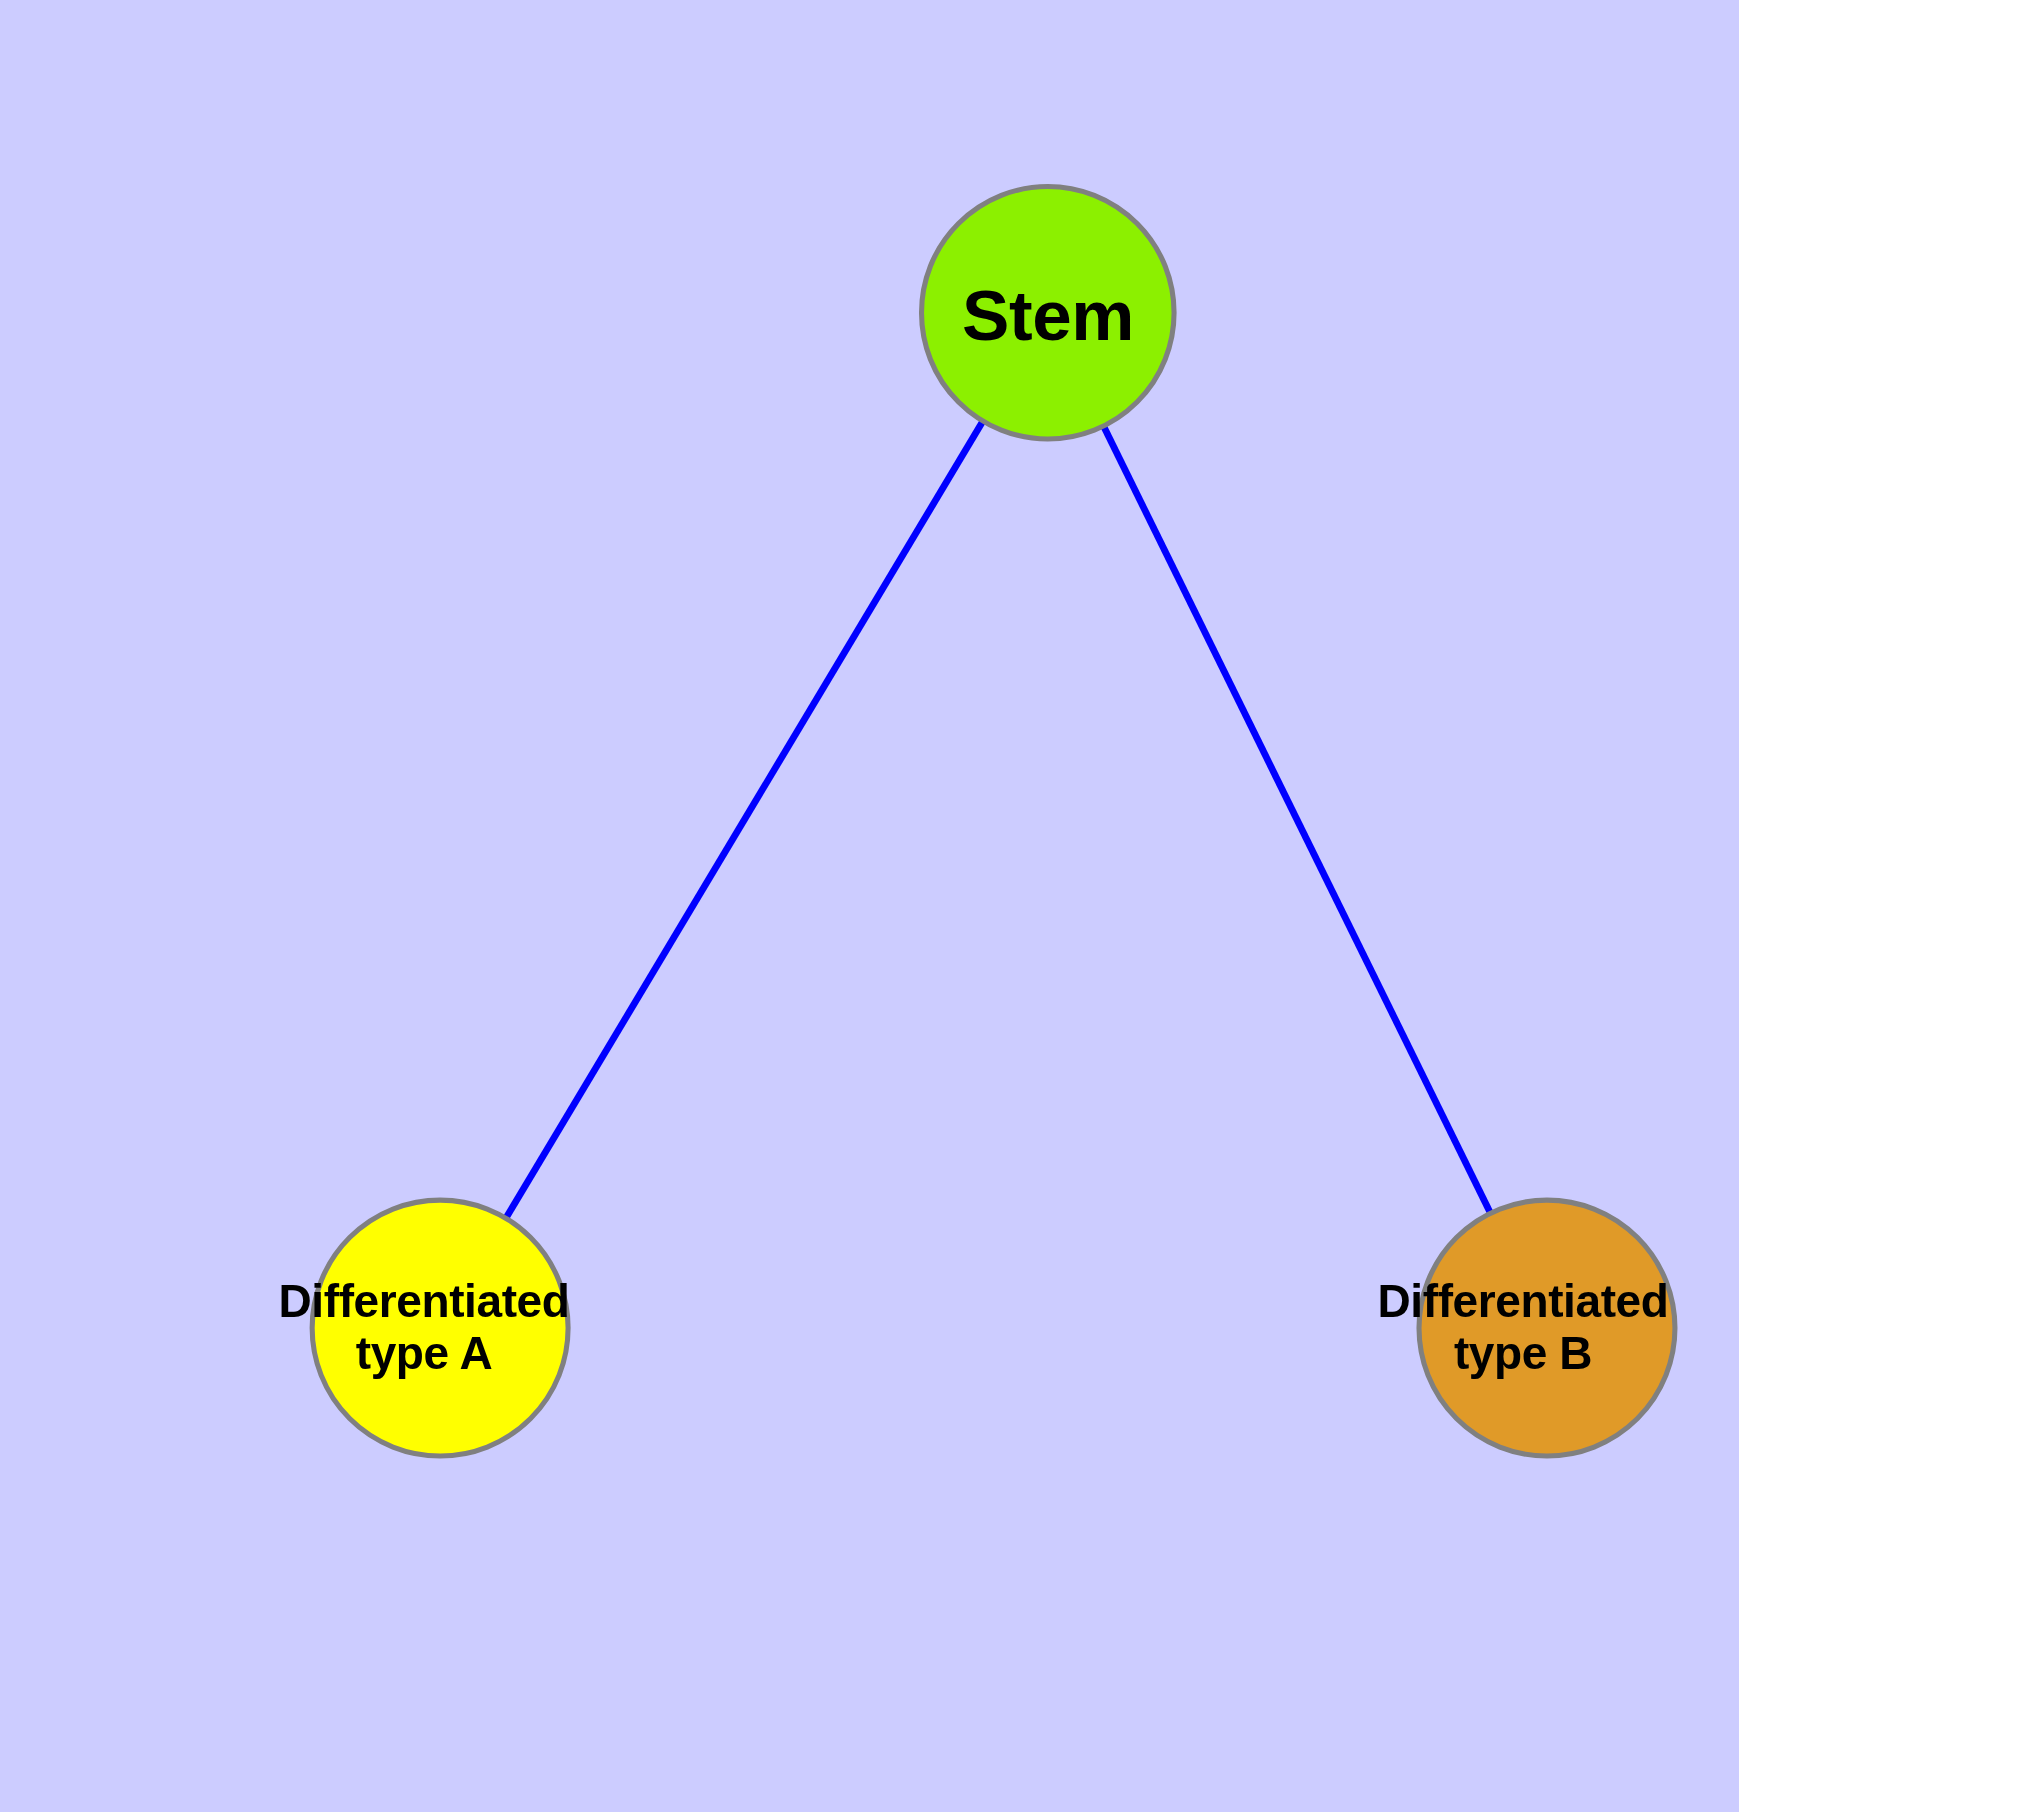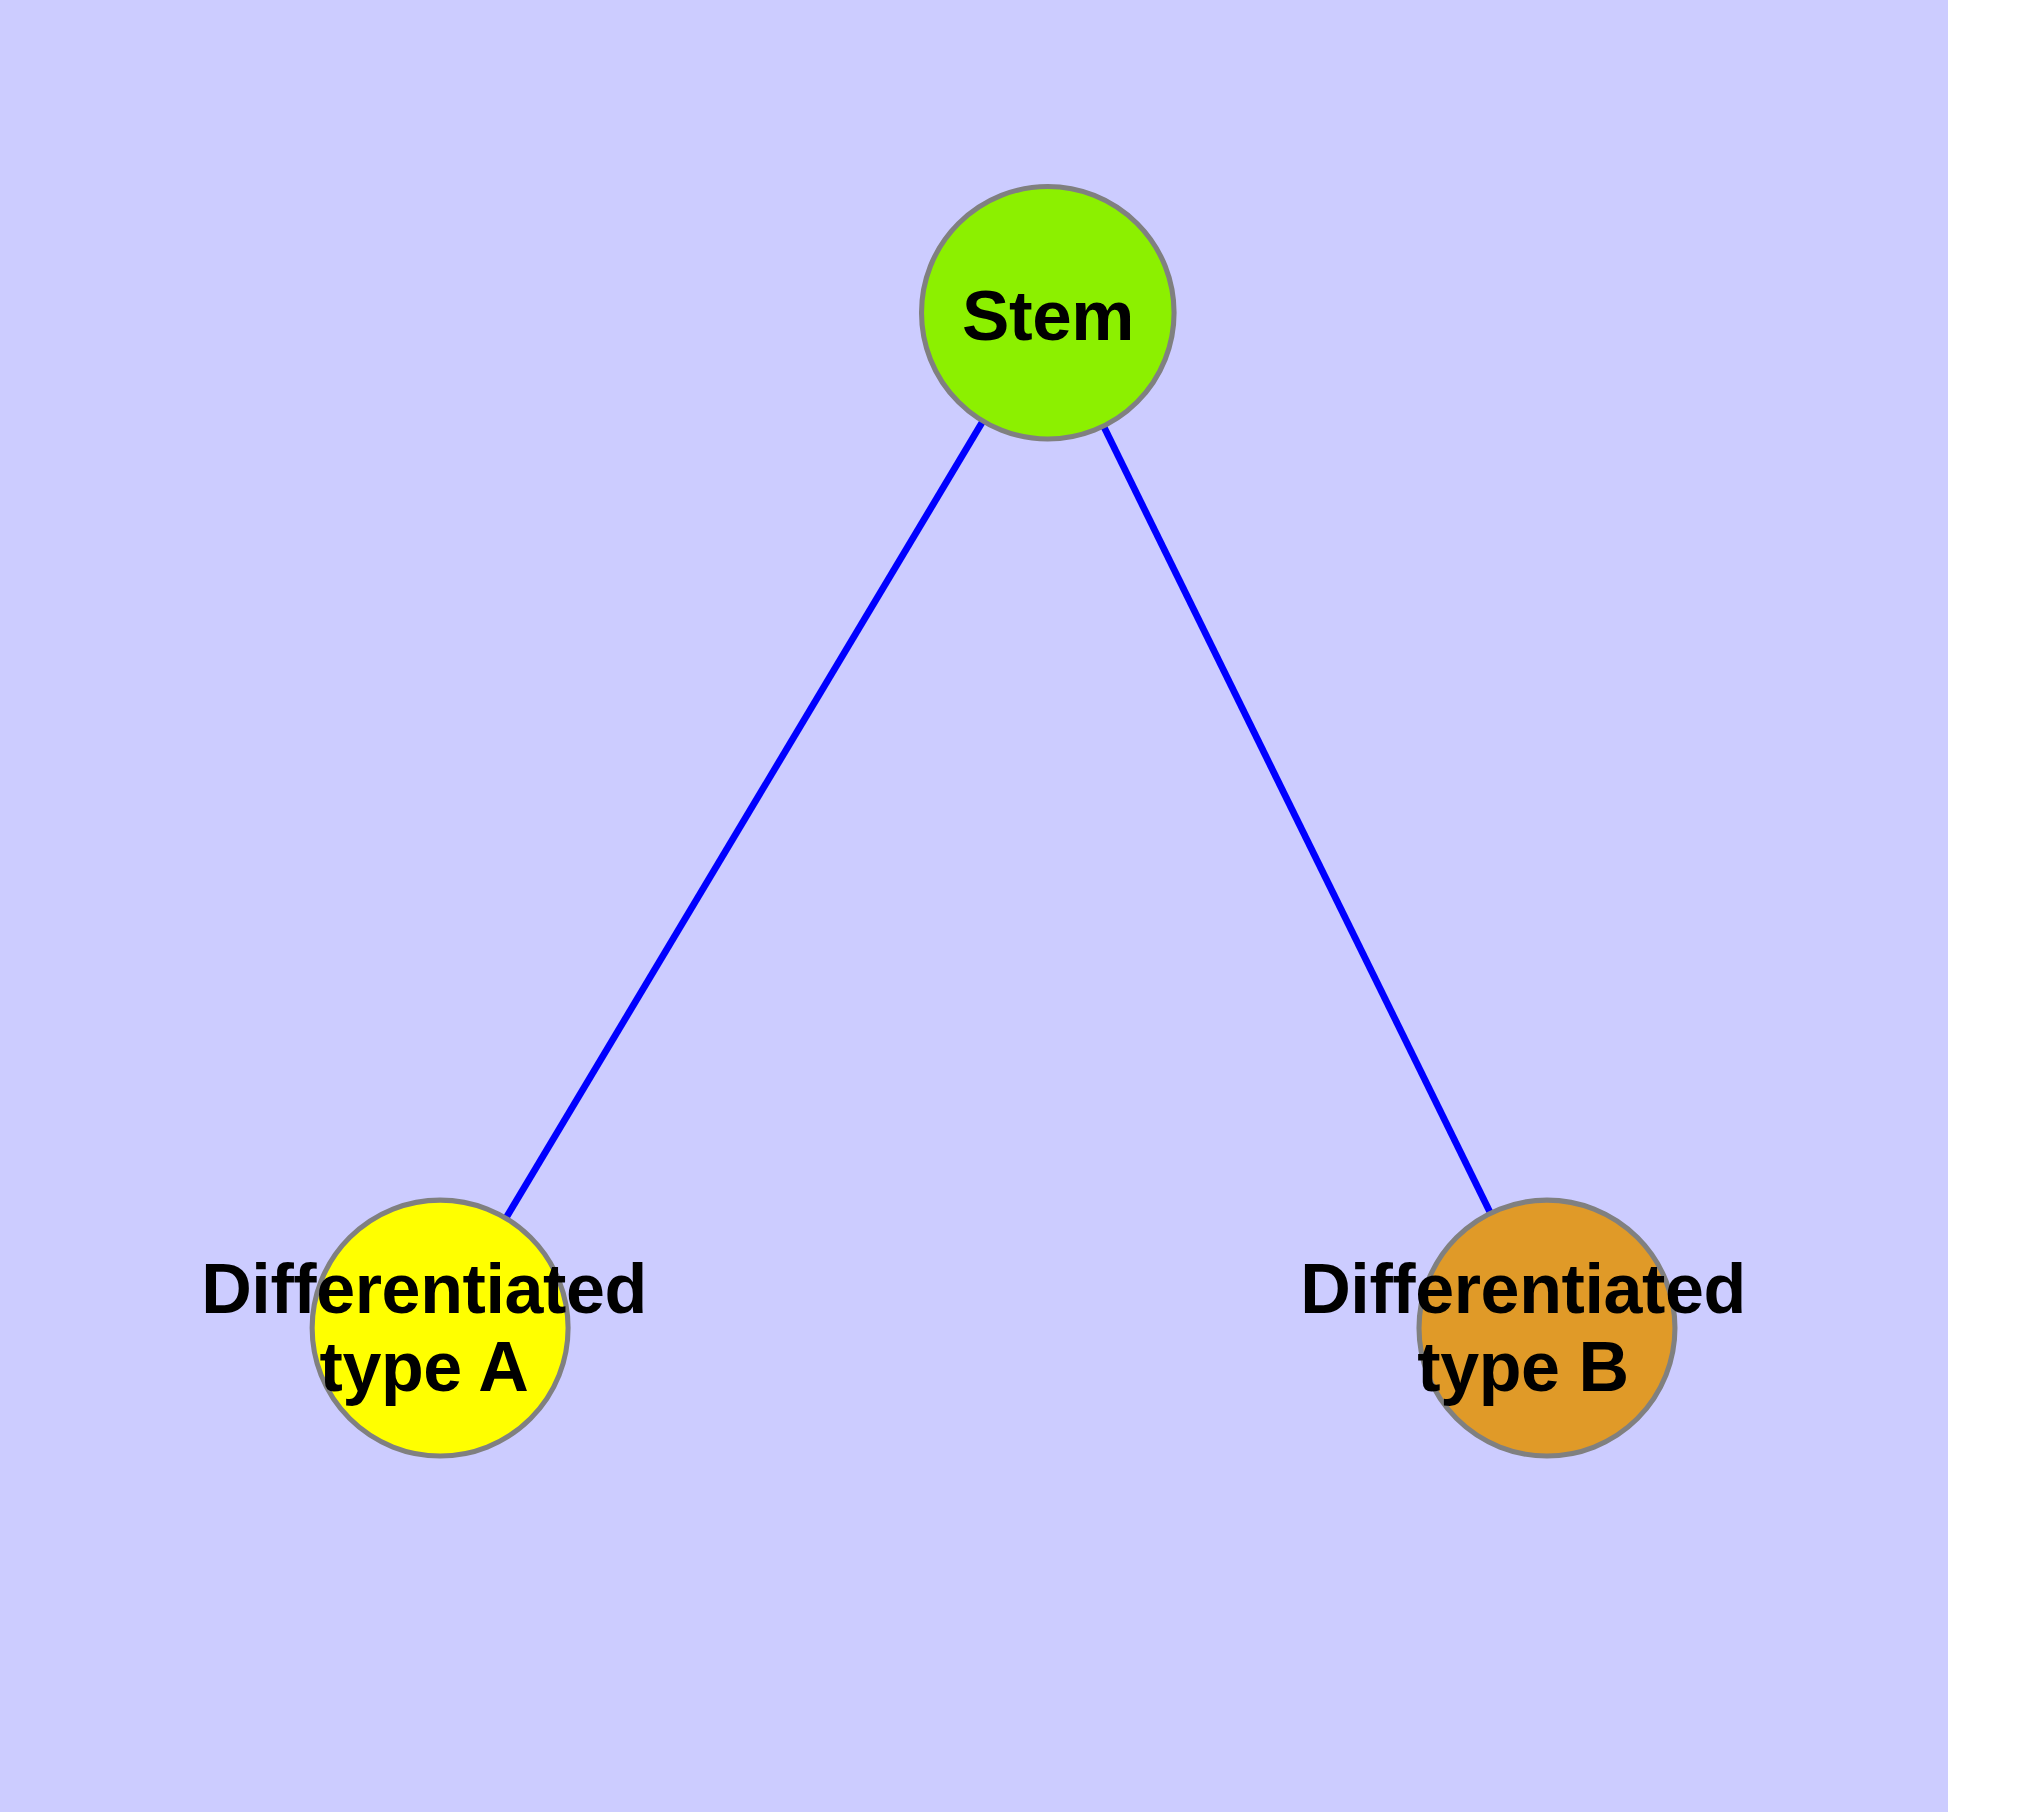--- a/index.html
+++ b/index.html
@@ -33,27 +33,27 @@
     font-weight: bold;
     font-size: 71px;
     line-height: 1.12;
     text-align: center;
     white-space: pre;
     letter-spacing: -0.4px;
     transform: translate(-50%, -50%);
     pointer-events: none;
   }
   .node-label.two-line {
-    font-size: 70px;
+    font-size: 46px;
   }
 </style>
 </head>
 <body>
 
-<div id="canvas" style="width: 1948px; height: 1812px;">
+<div id="canvas" style="width: 1739px; height: 1812px;">
 
   <div id="bg" style="width: 2021px; height: 1812px; background: rgb(204, 204, 255);"></div>
 
   <svg id="graph-svg" viewBox="0 0 2384 2138">
     <defs>
       <clipPath id="clip-edge-a">
         <rect x="0" y="0" width="2384" height="2138"></rect>
       </clipPath>
     </defs>
 

